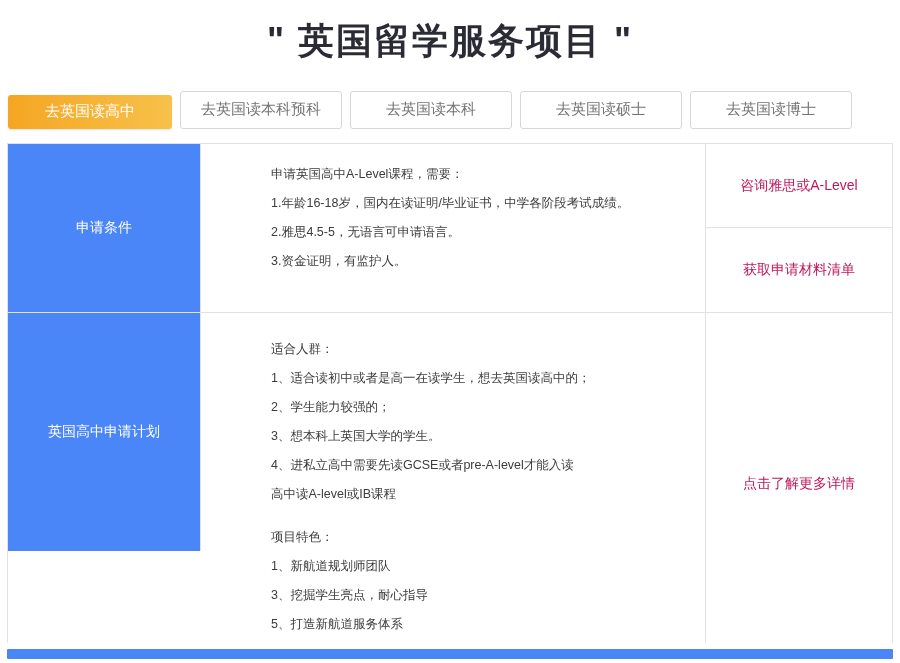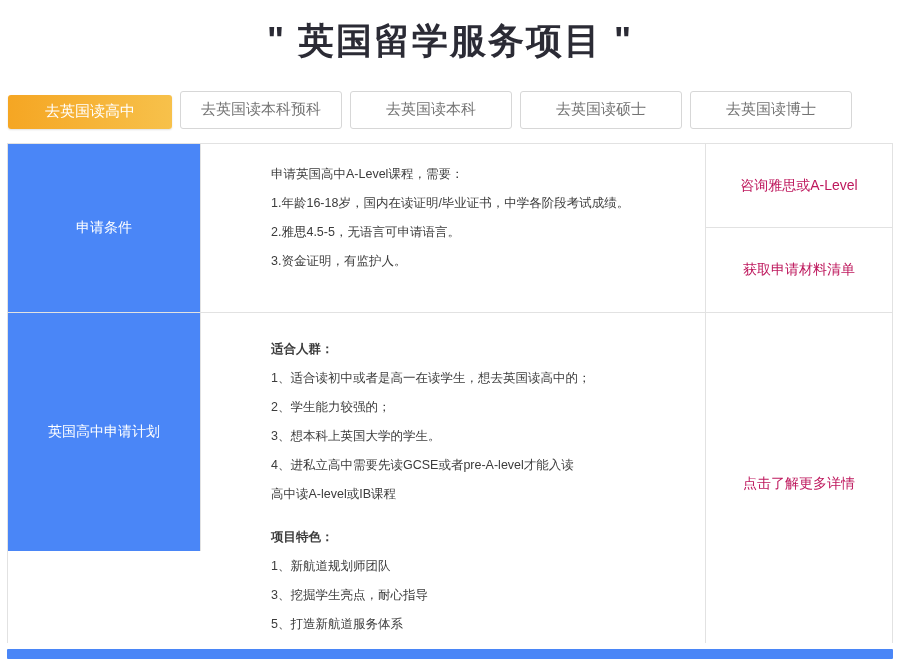--- a/index.html
+++ b/index.html
@@ -132,21 +132,21 @@
     box-sizing: border-box;
     text-align: center;
   }
   .link-btn + .link-btn {
     border-top: 1px solid #e2e2e2;
   }
   .row-1 .cell-label { height: 168px; }
   .row-2 .cell-label { height: 238px; }
   .row-2 .cell-content { padding-top: 24px; }
   .block-gap { height: 14px; }
-  .sub-head { margin-bottom: 6px; font-weight: bold; }
+  .sub-head { margin-bottom: 6px; }
   
   .bottom-strip {
     position: absolute;
     left: 0;
     bottom: 0;
     width: 900px;
     height: 20px;
     background: #ffffff;
   }
   .bottom-bar {

